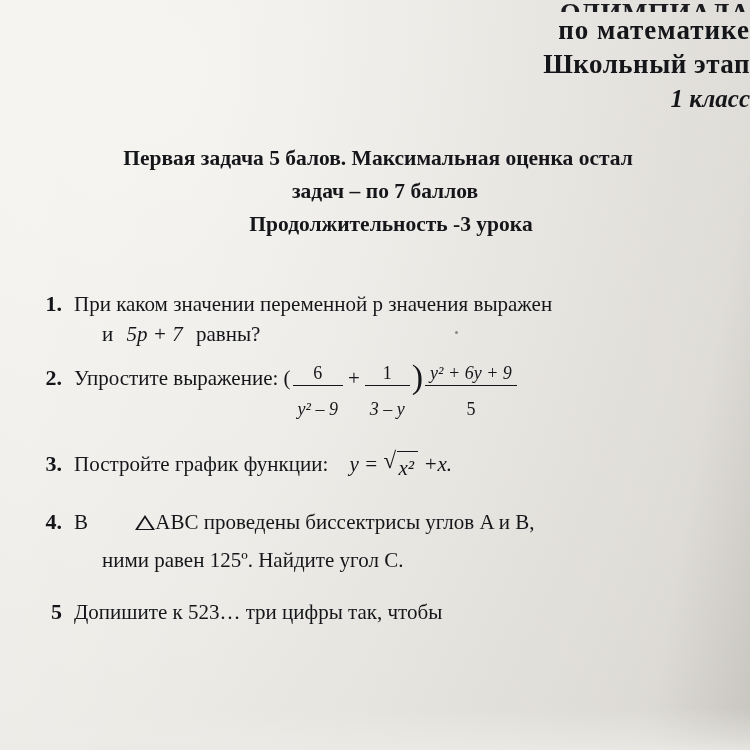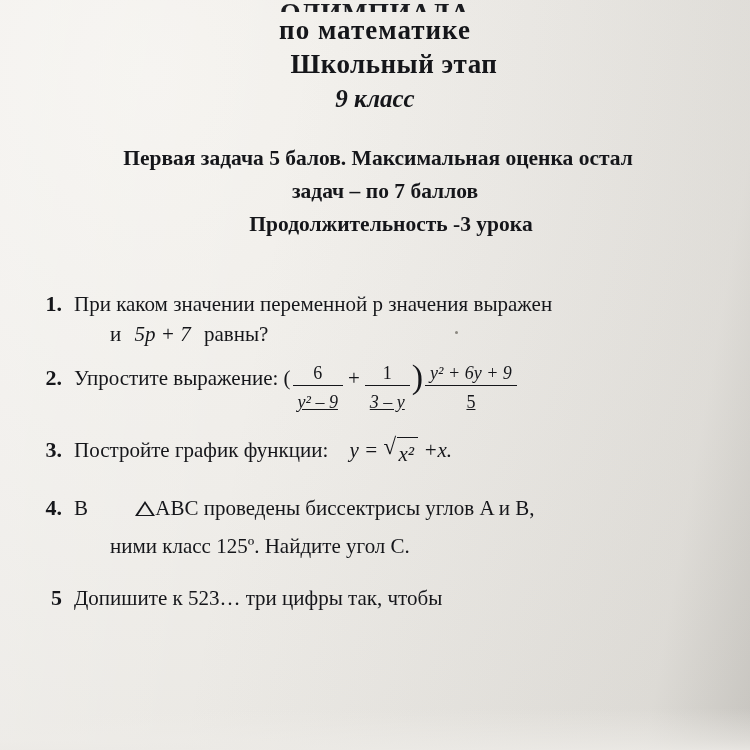--- a/index.html
+++ b/index.html
@@ -32,21 +32,21 @@
   }
   .content {
     position: relative;
     width: 750px;
     height: 750px;
     color: #15161a;
   }
 
   
   .header {
-    text-align: center;
+    text-align: right;
     padding-top: 0px;
   }
   .hdr-cut {
     font-size: 27px;
     font-weight: bold;
     letter-spacing: 0.5px;
     height: 12px;
     overflow: hidden;
     color: #1b1c20;
     line-height: 26px;
@@ -106,35 +106,35 @@
     text-align: right;
     padding-right: 12px;
     font-weight: bold;
     font-size: 22px;
     padding-top: 2px;
     box-sizing: border-box;
     margin-left: 22px;
   }
   .body { flex: 1; }
   .ln { line-height: 30px; white-space: nowrap; }
-  .ln2 { margin-left: 36px; }
+  .ln2 { margin-left: 28px; }
   .it { font-style: italic; }
 
   
   .frac {
     display: inline-block;
     vertical-align: middle;
     text-align: center;
     line-height: 1.15;
     font-size: 18px;
     margin: 0 2px;
   }
   .frac .top { display: block; padding: 0 5px; }
   .frac .bar { display: block; border-top: 1.6px solid #15161a; margin: 1px 0; }
-  .frac .bot { display: block; padding: 5px 5px; text-decoration: underline; }
+  .frac .bot { display: block; padding: 12px 5px; }
   .paren-big {
     font-size: 34px;
     vertical-align: middle;
     line-height: 0.8;
   }
 
   
   .sqrt {
     display: inline-block;
     vertical-align: middle;
@@ -194,21 +194,21 @@
 <body>
 
 <div class="sheet"></div>
 
 <div class="content">
 
   <div class="header">
     <div class="hdr-cut">ОЛИМПИАДА</div>
     <div class="hdr-line1">по  математике</div>
     <div class="hdr-line2">Школьный этап</div>
-    <div class="hdr-line3">9  класс</div>
+    <div class="hdr-line3">1  класс</div>
   </div>
 
   <div class="notice">
     <span class="l1">Первая задача 5 балов. Максимальная оценка остал</span>
     <span class="l2">задач – по 7 баллов</span>
     <span class="l3">Продолжительность -3  урока</span>
   </div>
 
   <div class="spacer-dot"></div>
 
@@ -267,21 +267,21 @@
       </div>
     </div>
 
     <div class="prob" style="margin-top:24px;">
       <div class="num">4.</div>
       <div class="body">
         <div class="ln">
           <span>В</span>
           <span class="tri" style="margin-left:42px;"></span><span>ABC проведены биссектрисы углов A и B,</span>
         </div>
-        <div class="ln ln2" style="margin-top:8px;">ними класс  125º. Найдите угол C.</div>
+        <div class="ln ln2" style="margin-top:8px;">ними равен  125º. Найдите угол C.</div>
       </div>
     </div>
 
     <div class="prob bottom-cut" style="margin-top:22px;">
       <div class="num">5</div>
       <div class="body">
         <div class="ln" style="font-size:21px;">Допишите  к  523…   три  цифры  так,  чтобы</div>
       </div>
     </div>
 

